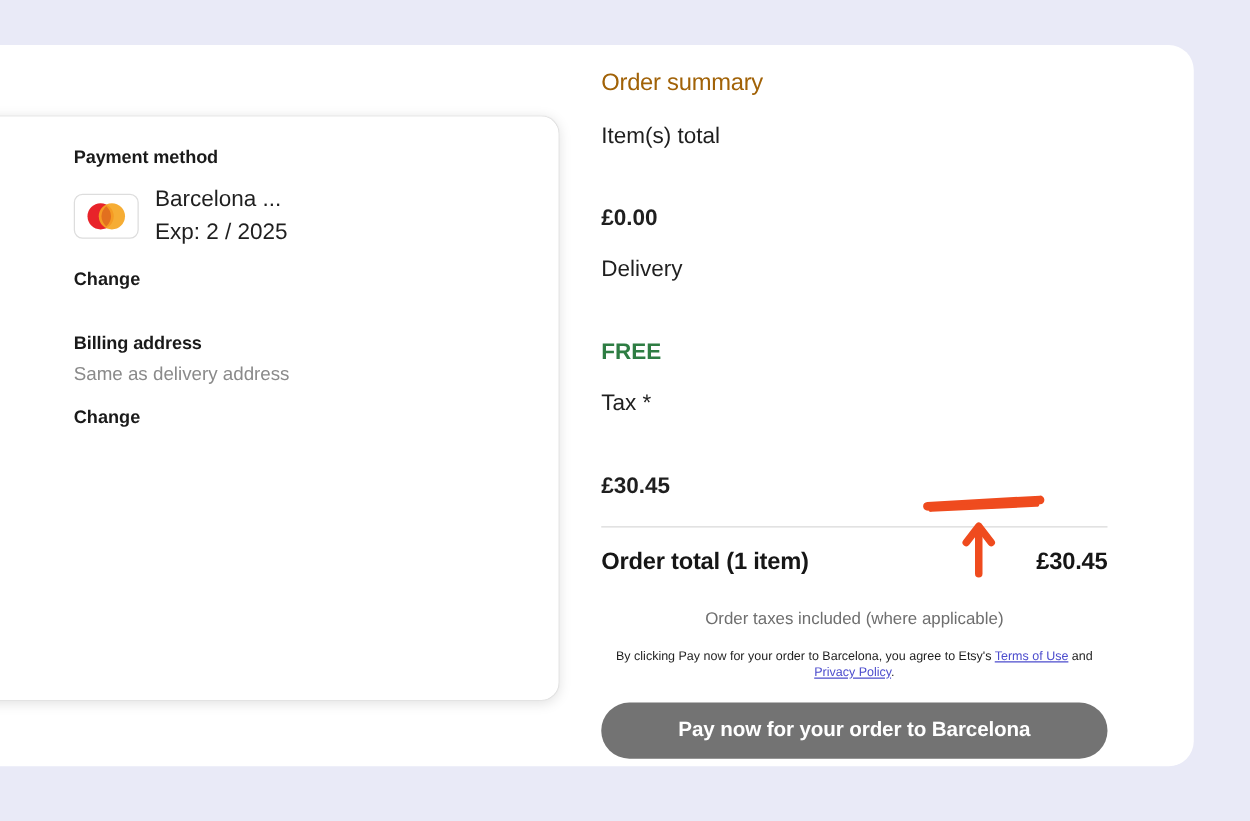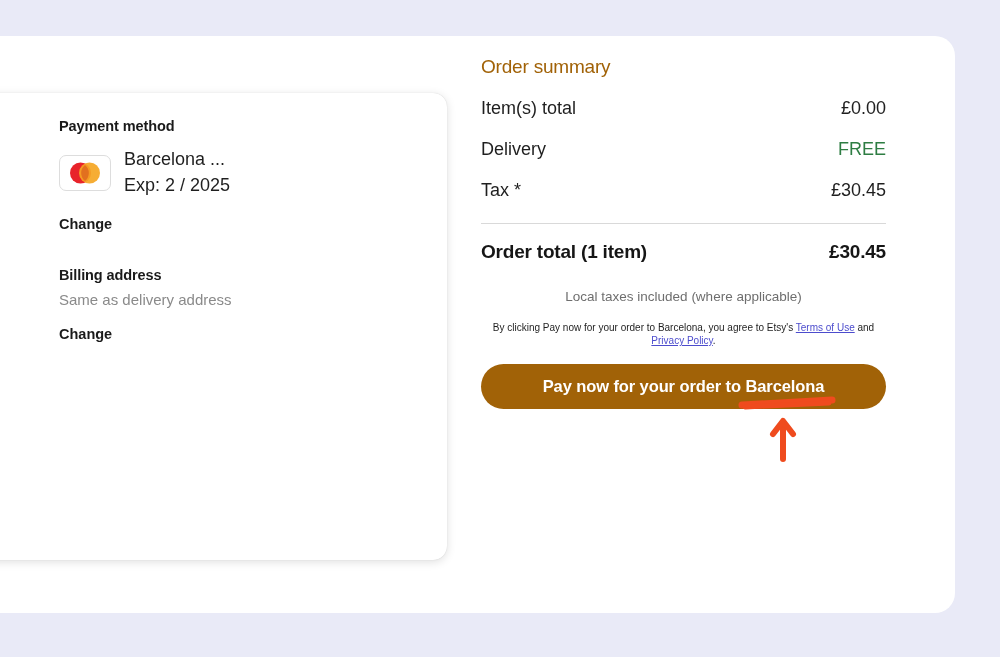--- a/index.html
+++ b/index.html
@@ -121,30 +121,32 @@
     font-weight: normal;
     color: #a16207;
     letter-spacing: -0.2px;
   }
 
   .summary-line {
     display: flex;
     justify-content: space-between;
     align-items: flex-start;
     margin-top: 20px;
+    flex-direction: column;
   }
   .summary-line .label {
     font-size: 18px;
     color: #1f1f1f;
     font-weight: 400;
   }
   .summary-line .value {
     font-size: 18px;
     color: #1f1f1f;
-    font-weight: 400;
+    font-weight: 700;
+    margin-top: 45px;
   }
   .summary-line .value.free {
     color: #2e7d43;
   }
 
   .divider {
     height: 1px;
     background: #d9d9d9;
     margin-top: 22px;
   }
@@ -188,21 +190,21 @@
     text-decoration: underline;
     cursor: pointer;
   }
 
   .pay-button {
     position: relative;
     display: block;
     width: 405px;
     height: 45px;
     margin-top: 17px;
-    background: #a16207;
+    background: #737373;
     color: #ffffff;
     border: none;
     border-radius: 23px;
     font-family: "Liberation Sans", sans-serif;
     font-size: 16.5px;
     font-weight: bold;
     letter-spacing: -0.1px;
     cursor: pointer;
   }
 
@@ -271,21 +273,21 @@
     </div>
 
     <div class="divider"></div>
 
     <div class="total-line">
       <span class="label">Order total (1 item)</span>
       <span class="value">£30.45</span>
     </div>
 
     <div class="fineprint">
-      <div>Local taxes included (where applicable)</div>
+      <div>Order taxes included (where applicable)</div>
     </div>
 
     <div class="agree"><span>By clicking Pay now for your order to Barcelona, you agree to Etsy's </span><a>Terms of Use</a><span> and </span><a>Privacy Policy</a><span>.</span></div>
 
     <button class="pay-button">Pay now for your order to Barcelona</button>
 
   </div>
 
   <svg class="annotation" viewBox="0 0 1000 657" aria-hidden="true">
 

